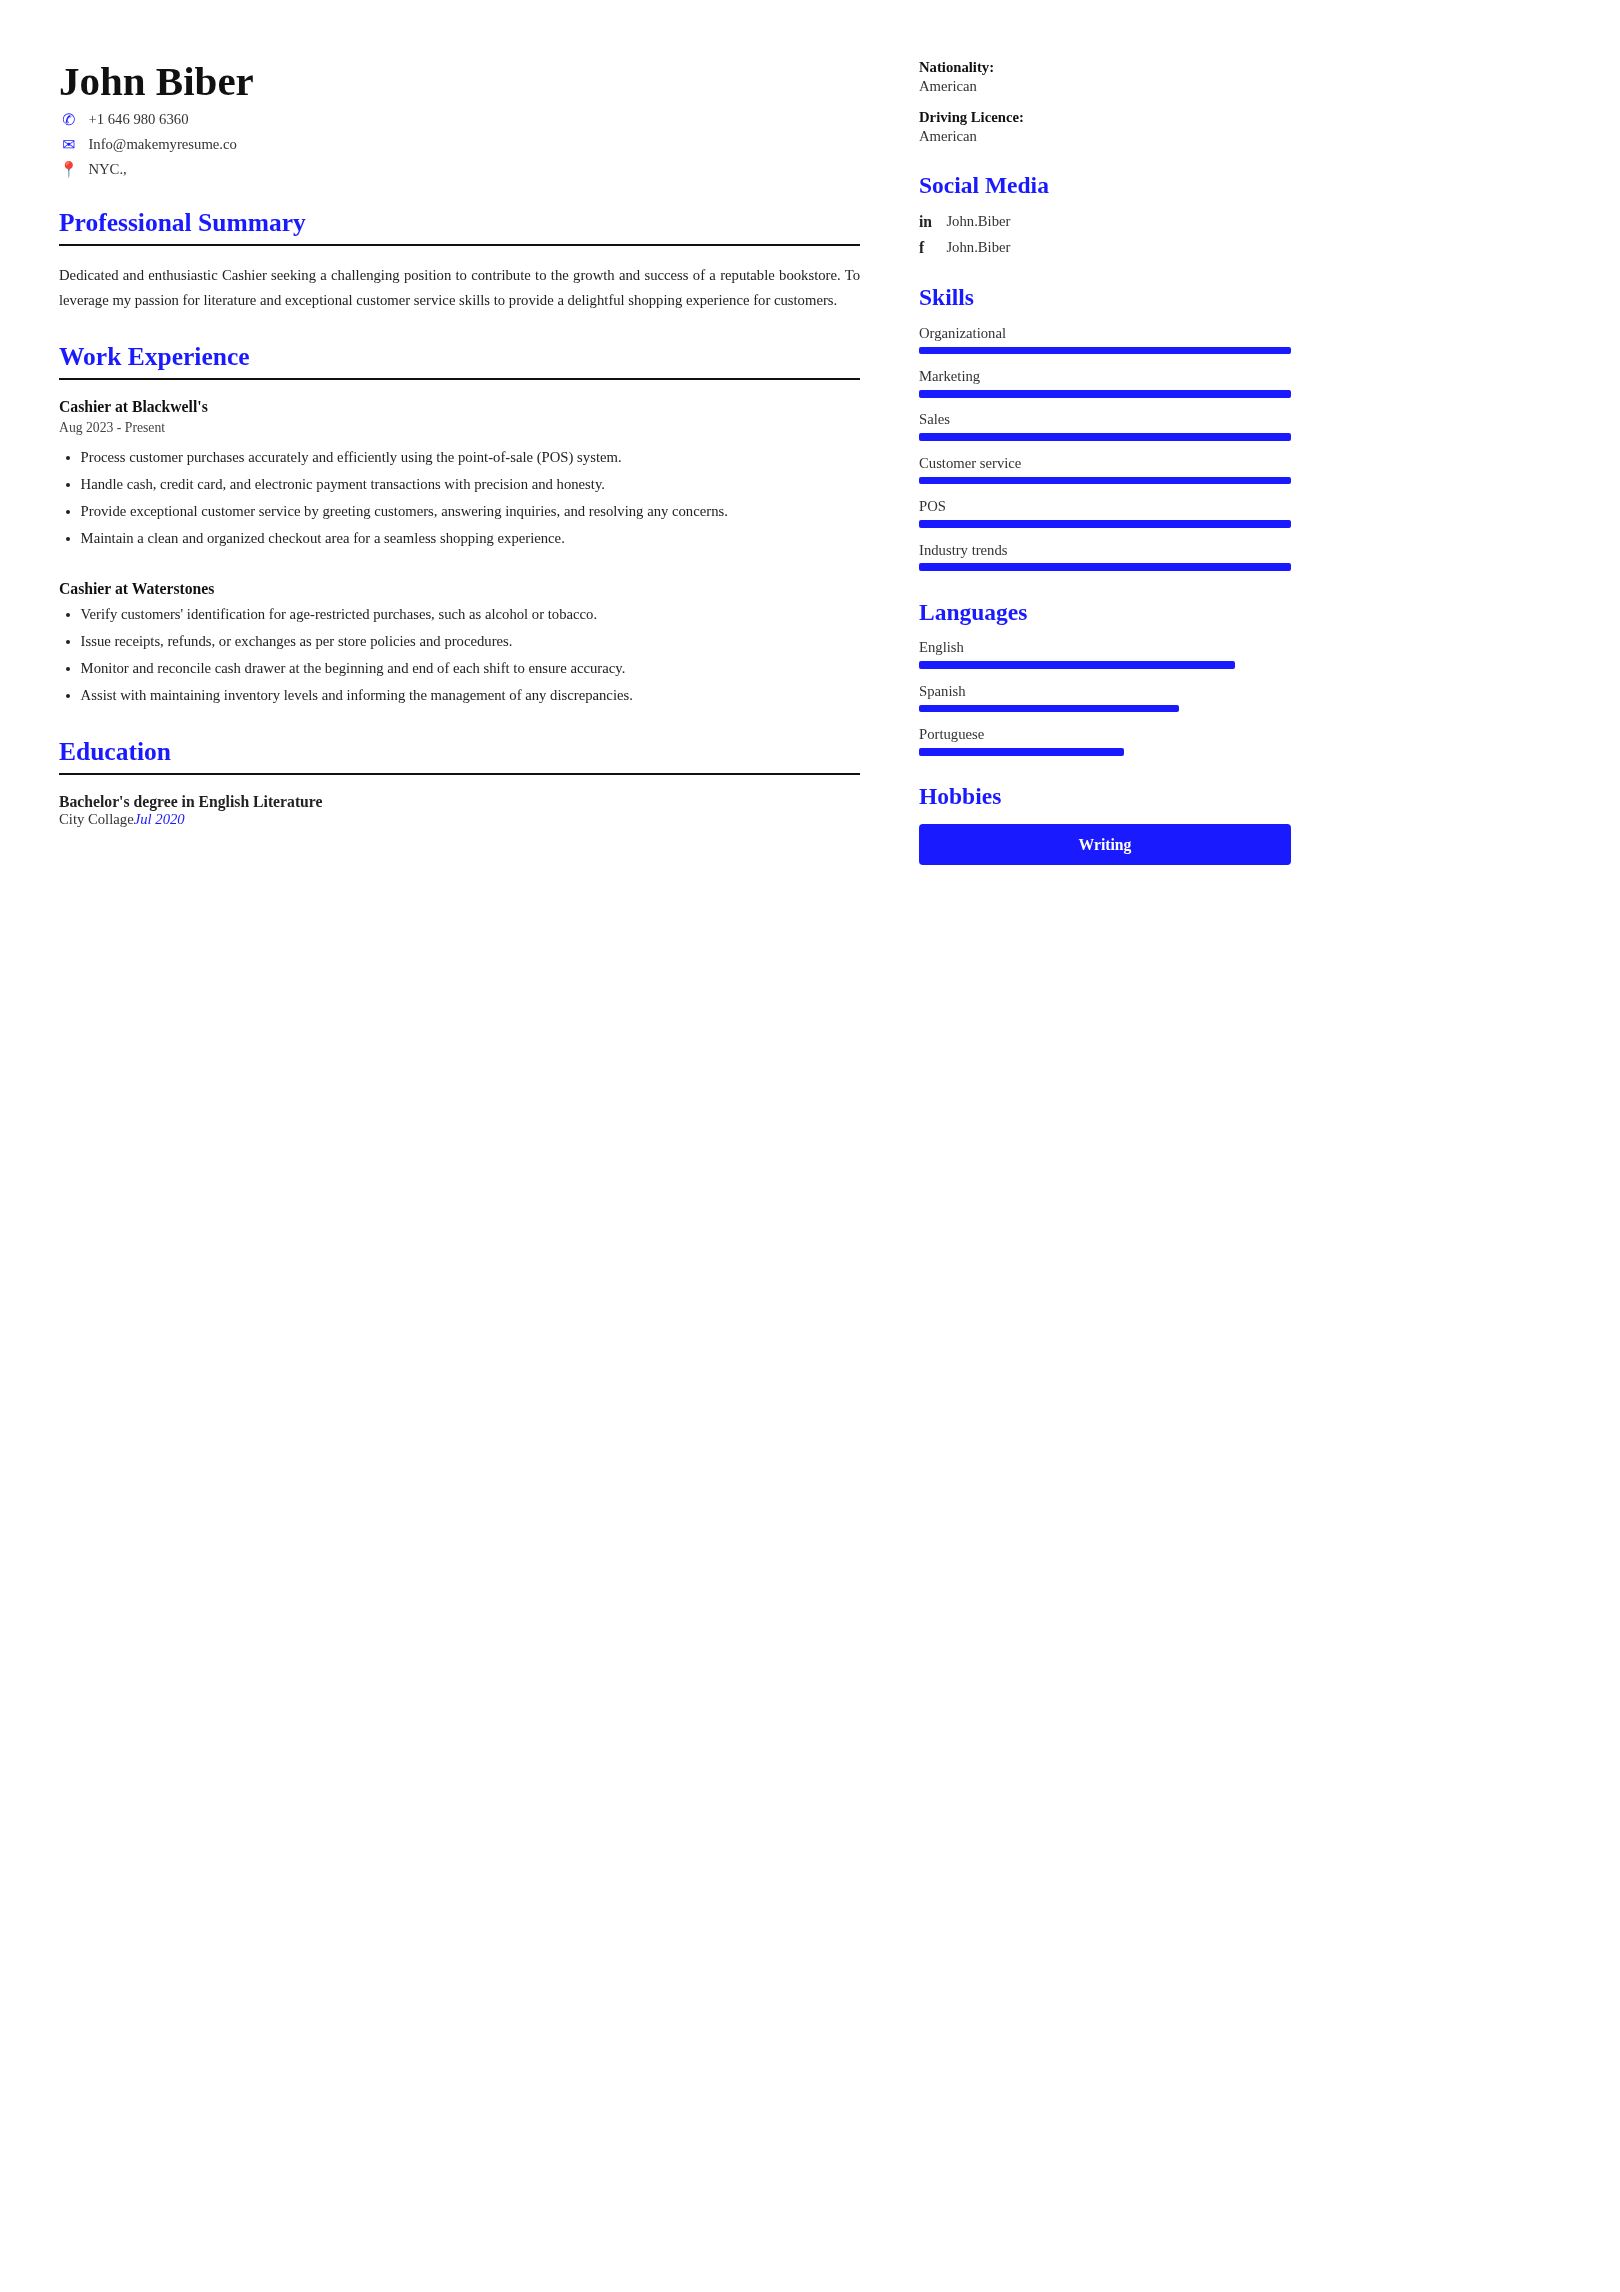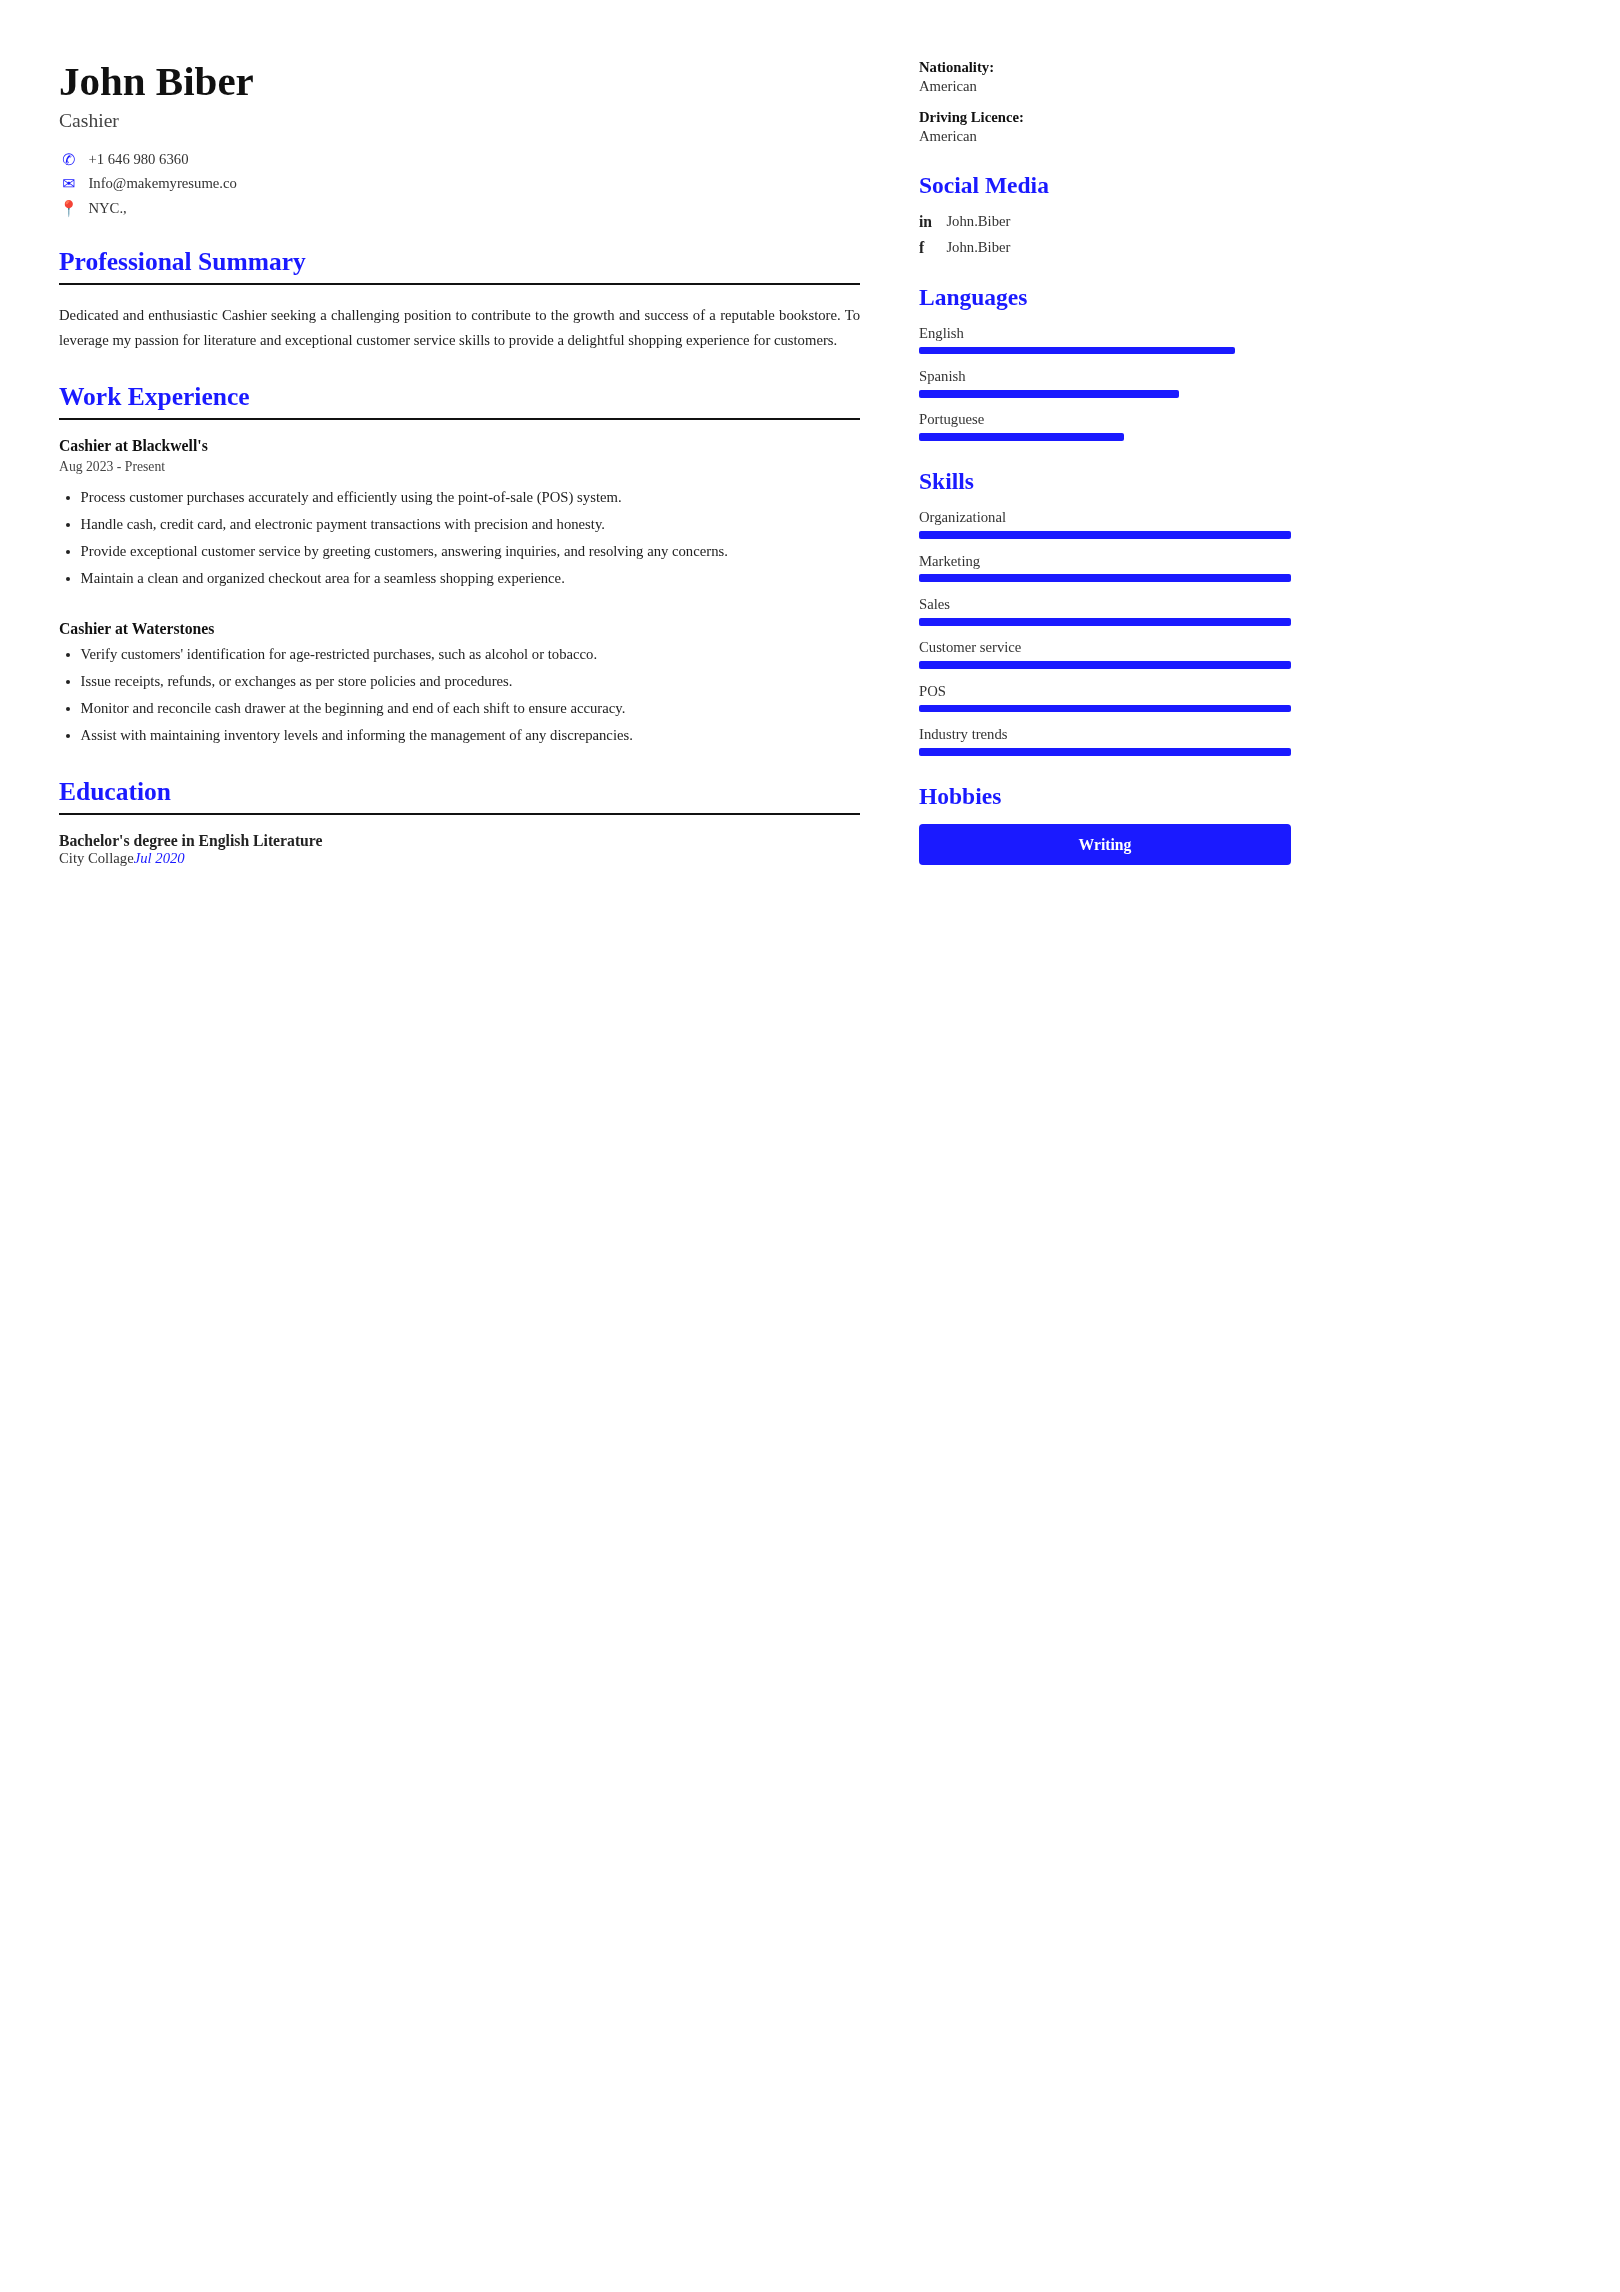--- a/index.html
+++ b/index.html
@@ -198,21 +198,20 @@
       cursor: default;
     }
   </style>
 </head>
 <body>
 
 <div class="resume-container">
 
   <div class="left-col">
     <div class="name">John Biber</div>
-    <div class="job-title">Cashier</div>
     <ul class="contact-list">
       <li>
         <span class="contact-icon">✆</span>
         <span>+1 646 980 6360</span>
       </li>
       <li>
         <span class="contact-icon">✉</span>
         <span>Info@makemyresume.co</span>
       </li>
       <li>
@@ -274,62 +273,62 @@
         <span class="social-icon">in</span>
         <span>John.Biber</span>
       </div>
       <div class="social-item">
         <span class="social-icon">f</span>
         <span>John.Biber</span>
       </div>
     </div>
 
     <div class="right-section">
+      <div class="right-section-title">Skills</div>
+      <div class="skill-item">
+        <div class="skill-name">Organizational</div>
+        <div class="skill-bar" style="width:100%"></div>
+      </div>
+      <div class="skill-item">
+        <div class="skill-name">Marketing</div>
+        <div class="skill-bar" style="width:100%"></div>
+      </div>
+      <div class="skill-item">
+        <div class="skill-name">Sales</div>
+        <div class="skill-bar" style="width:100%"></div>
+      </div>
+      <div class="skill-item">
+        <div class="skill-name">Customer service</div>
+        <div class="skill-bar" style="width:100%"></div>
+      </div>
+      <div class="skill-item">
+        <div class="skill-name">POS</div>
+        <div class="skill-bar" style="width:100%"></div>
+      </div>
+      <div class="skill-item">
+        <div class="skill-name">Industry trends</div>
+        <div class="skill-bar" style="width:100%"></div>
+      </div>
+    </div>
+
+    <div class="right-section">
       <div class="right-section-title">Languages</div>
       <div class="lang-item">
         <div class="lang-name">English</div>
         <div class="lang-bar" style="width:85%"></div>
       </div>
       <div class="lang-item">
         <div class="lang-name">Spanish</div>
         <div class="lang-bar" style="width:70%"></div>
       </div>
       <div class="lang-item">
         <div class="lang-name">Portuguese</div>
         <div class="lang-bar" style="width:55%"></div>
       </div>
     </div>
 
     <div class="right-section">
-      <div class="right-section-title">Skills</div>
-      <div class="skill-item">
-        <div class="skill-name">Organizational</div>
-        <div class="skill-bar" style="width:100%"></div>
-      </div>
-      <div class="skill-item">
-        <div class="skill-name">Marketing</div>
-        <div class="skill-bar" style="width:100%"></div>
-      </div>
-      <div class="skill-item">
-        <div class="skill-name">Sales</div>
-        <div class="skill-bar" style="width:100%"></div>
-      </div>
-      <div class="skill-item">
-        <div class="skill-name">Customer service</div>
-        <div class="skill-bar" style="width:100%"></div>
-      </div>
-      <div class="skill-item">
-        <div class="skill-name">POS</div>
-        <div class="skill-bar" style="width:100%"></div>
-      </div>
-      <div class="skill-item">
-        <div class="skill-name">Industry trends</div>
-        <div class="skill-bar" style="width:100%"></div>
-      </div>
-    </div>
-
-    <div class="right-section">
       <div class="right-section-title">Hobbies</div>
       <div class="hobby-btn">Writing</div>
     </div>
   </div>
 </div>
 
 
 </body></html>

